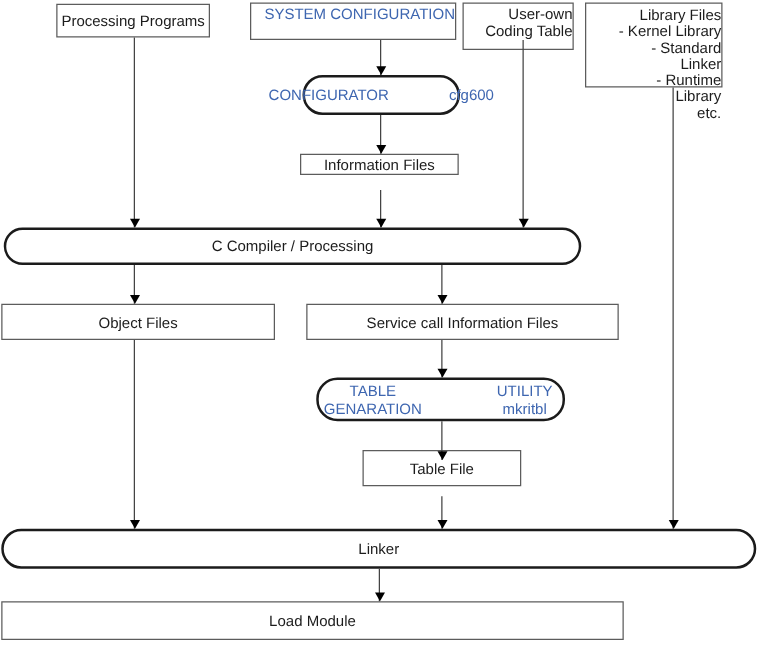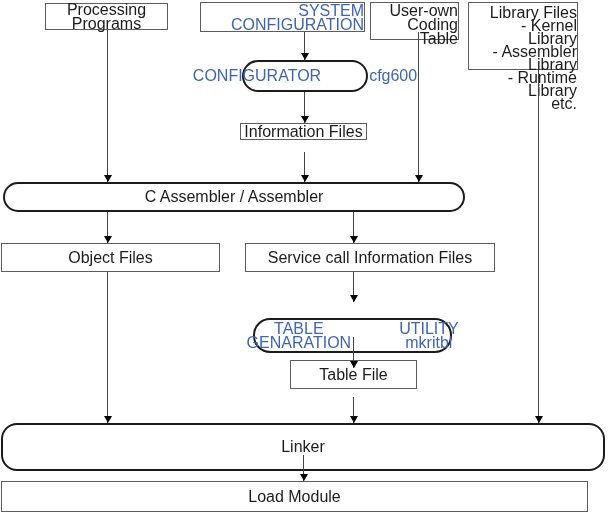--- a/index.html
+++ b/index.html
@@ -1,18 +1,18 @@
 <!DOCTYPE html>
 <html style="--accent: #3E66B0; --line: #444444;"><head>
 <meta charset="utf-8">
 <style>
   html,body { margin:0; padding:0; background:#ffffff; }
   #canvas {
     position:relative; width:608px; height:517px; background:#ffffff;
-    font-family:"Liberation Sans", sans-serif; font-size:16px; color:#1c1c1c;
+    font-family:"Liberation Sans", sans-serif; font-size:12px; color:#1c1c1c;
     overflow:hidden;
   }
   .box {
     position:absolute; box-sizing:border-box; background:#ffffff;
     border:1px solid #5c5c5c;
     display:flex; align-items:center; justify-content:center;
     text-align:center; line-height:14px;
   }
   .stadium {
     border:2px solid #1b1b1b; border-radius:17px;
@@ -49,60 +49,60 @@
   </div>
 
   <div class="box leftalign" style="left:370px;top:2px;width:89px;height:38px">
     <div>User-own</div>
     <div>Coding Table</div>
   </div>
 
   <div class="box leftalign lib" style="left:468px;top:2px;width:110px;height:68px">
     <div>Library Files</div>
     <div class="ind">- Kernel Library</div>
-    <div class="ind">- Assembler Library</div>
+    <div class="ind">- Standard Linker</div>
     <div class="ind">- Runtime Library</div>
     <div>etc.</div>
   </div>
 
   <div class="box stadium blue" style="left:242px;top:60px;width:126px;height:32px">
     <div>CONFIGURATOR</div>
     <div>cfg600</div>
   </div>
 
   <div class="box" style="left:240px;top:123px;width:127px;height:17px">
     <span>Information Files</span>
   </div>
 
   <div class="box stadium" style="left:3px;top:182px;width:462px;height:30px;border-radius:15px">
-    <span>C Assembler / Assembler</span>
+    <span>C Compiler / Processing</span>
   </div>
 
   <div class="box" style="left:1px;top:243px;width:219px;height:29px">
     <span>Object Files</span>
   </div>
 
   <div class="box" style="left:245px;top:243px;width:250px;height:29px">
     <span>Service call Information Files</span>
   </div>
 
-  <div class="box stadium blue" style="left:253px;top:318px;width:199px;height:35px">
+  <div class="box stadium blue" style="left:253px;top:302px;width:199px;height:35px">
     <div>TABLE GENARATION</div>
     <div>UTILITY mkritbl</div>
   </div>
 
   <div class="box" style="left:290px;top:360px;width:127px;height:29px">
     <span>Table File</span>
   </div>
 
-  <div class="box stadium" style="left:1px;top:423px;width:604px;height:48px;border-radius:16px">
+  <div class="box stadium" style="left:1px;top:423px;width:604px;height:32px;border-radius:16px">
     <span>Linker</span>
   </div>
 
-  <div class="box" style="left:1px;top:481px;width:587px;height:31px">
+  <div class="box" style="left:1px;top:481px;width:498px;height:31px">
     <span>Load Module</span>
   </div>
 
   <div class="conn" style="left:107px;top:30px;height:152px"></div>
   <div class="conn" style="left:304px;top:32px;height:28px"></div>
   <div class="conn" style="left:304px;top:92px;height:31px"></div>
   <div class="conn" style="left:304px;top:152px;height:30px"></div>
   <div class="conn" style="left:418px;top:32px;height:150px"></div>
   <div class="conn" style="left:538px;top:70px;height:353px"></div>
   <div class="conn" style="left:107px;top:212px;height:31px"></div>

